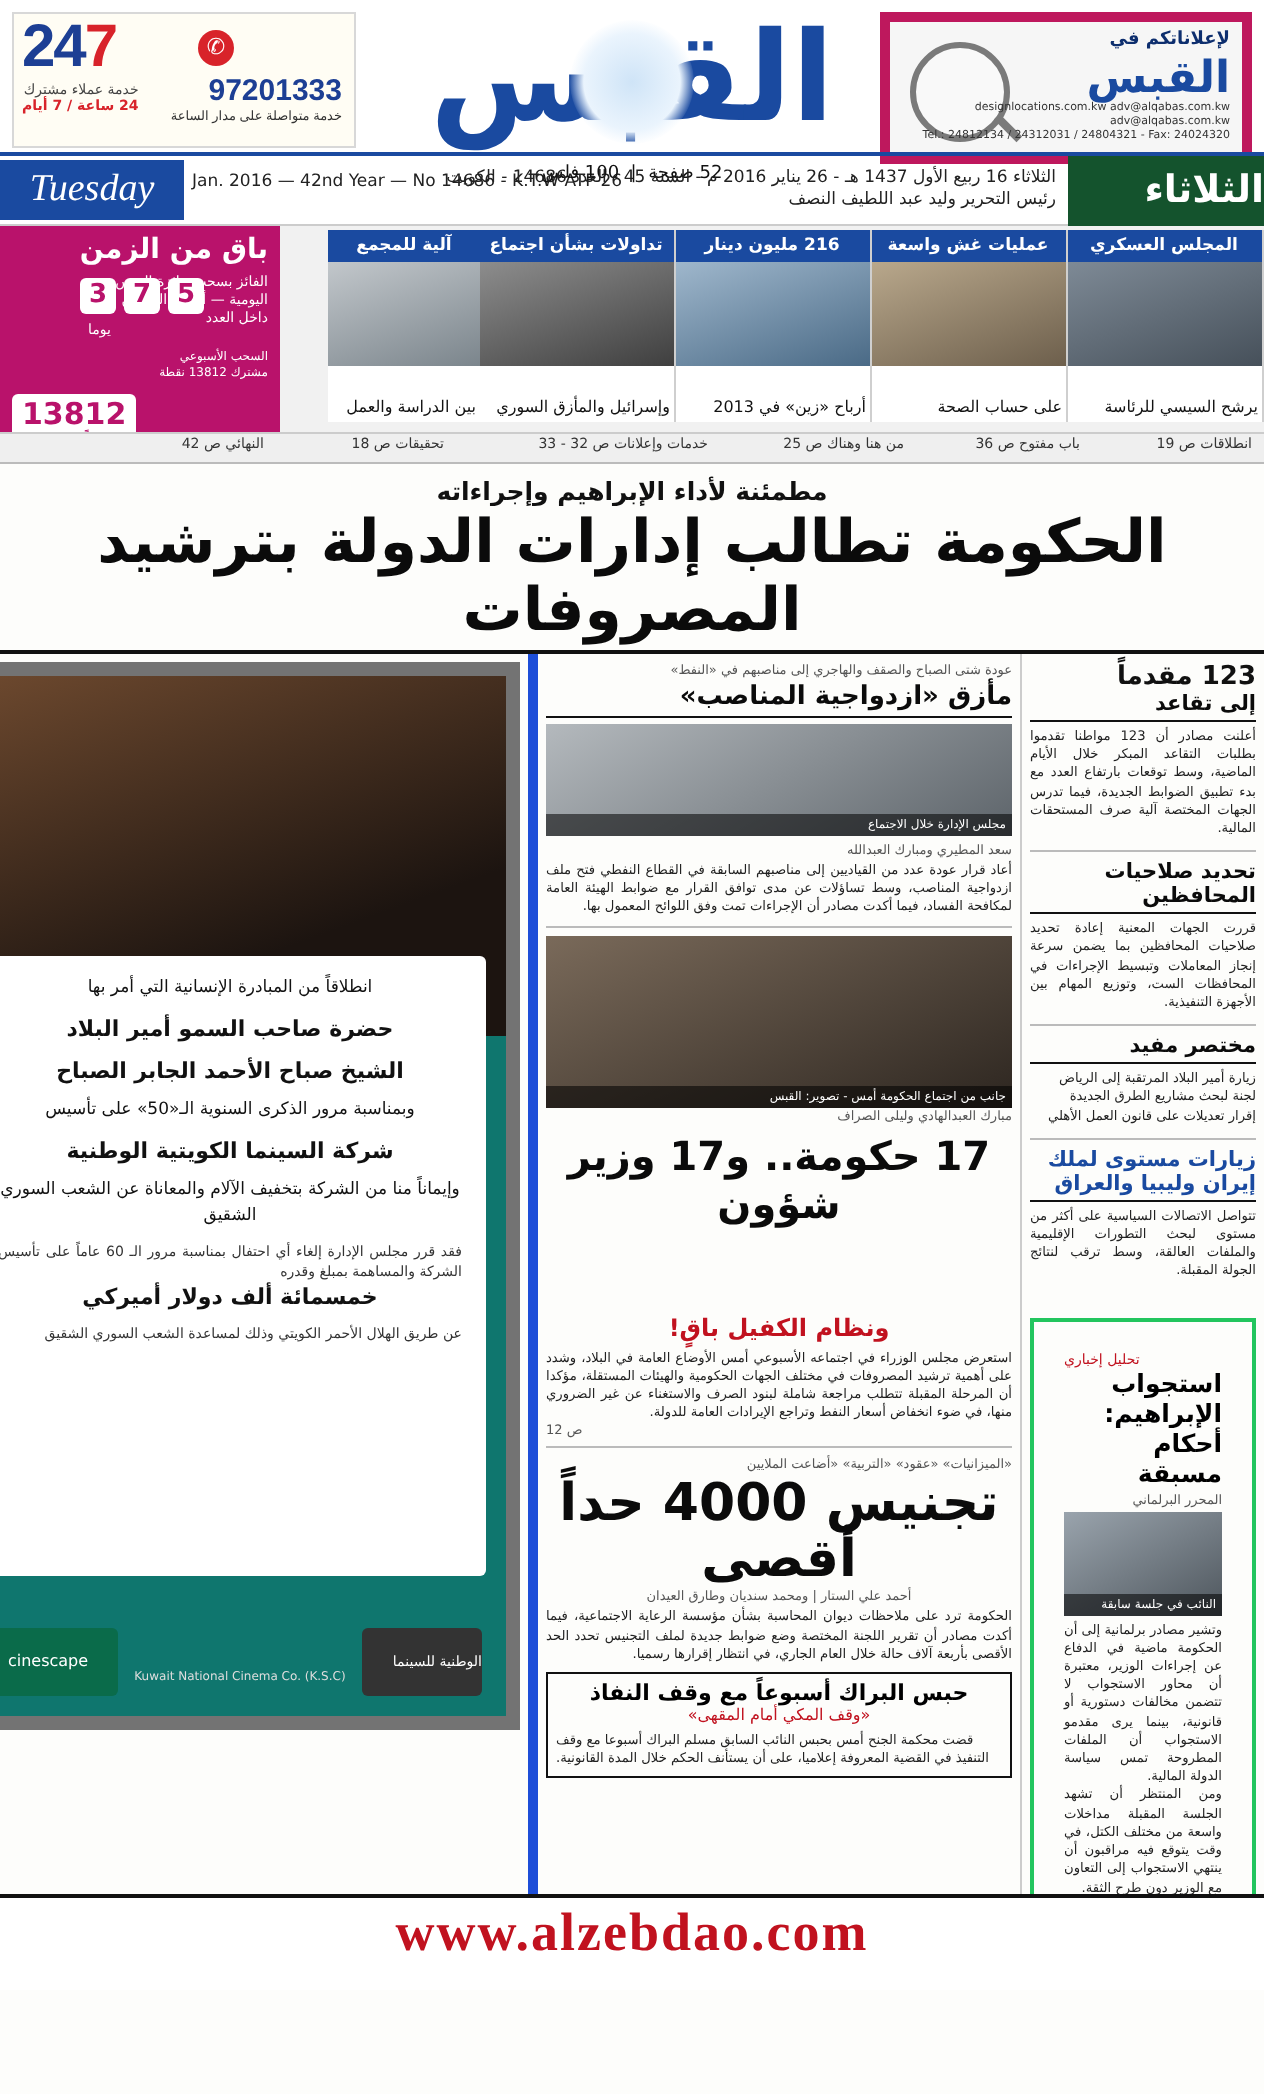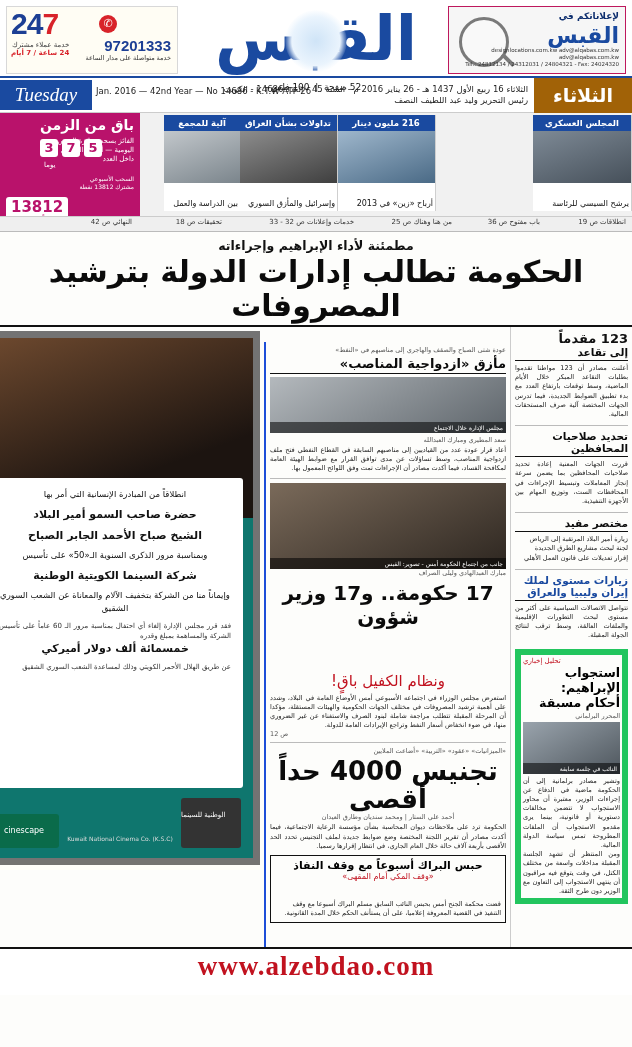--- a/index.html
+++ b/index.html
@@ -38,21 +38,21 @@
     font-family:"DejaVu Sans",sans-serif;font-weight:bold;font-size:62px;color:#1a4aa0;
     line-height:74px;letter-spacing:-2px;
   }
   .logo-glow{
     position:absolute;left:50%;top:8px;transform:translateX(-50%);
     width:62px;height:62px;border-radius:50%;
     background:radial-gradient(circle,#cfe4f7 0%,#eaf4fd 55%,rgba(255,255,255,0) 72%);
   }
   .mh-right-ad{
     position:absolute;right:6px;top:6px;width:176px;height:66px;
-    border:1px solid #be185d;background:#f6f6f6;overflow:hidden;
+    border:5px solid #be185d;background:#f6f6f6;overflow:hidden;
   }
   .mh-right-ad .ra-title{
     position:absolute;right:6px;top:4px;font-size:9px;color:#0d2e6e;font-weight:bold;
   }
   .mh-right-ad .ra-word{
     position:absolute;right:6px;top:16px;font-size:22px;color:#1a4aa0;font-weight:bold;
   }
   .mh-right-ad .ra-lines{
     position:absolute;right:6px;top:40px;font-size:5.5px;color:#333;line-height:7px;text-align:right;
   }
@@ -75,22 +75,22 @@
     position:absolute;left:96px;top:8px;font-size:8.5px;color:#222;
   }
   .sub-center{
     position:absolute;left:50%;transform:translateX(-50%);top:3px;text-align:center;
     font-size:9px;color:#111;line-height:12px;
   }
   .sub-right-date{
     position:absolute;right:104px;top:6px;font-size:8.5px;color:#222;text-align:right;line-height:11px;
   }
   .tuesday-ar{
-    position:absolute;right:0;top:0;width:98px;height:40px;background:#a16207;color:#fff;
-    font-size:19px;font-weight:bold;text-align:center;line-height:34px;
+    position:absolute;right:0;top:0;width:98px;height:40px;background:#14532d;color:#fff;
+    font-size:19px;font-weight:bold;line-height:34px;
   }
   
   .promo{position:relative;height:118px;background:#f1f1f1;border-bottom:1px solid #bbb;}
   .promo-left{
     position:absolute;left:0;top:0;width:140px;height:118px;background:#b9126b;color:#fff;
     overflow:hidden;
   }
   .promo-left .pl-title{position:absolute;right:6px;top:4px;font-size:14px;font-weight:bold;}
   .promo-left .pl-sub{position:absolute;right:6px;top:24px;font-size:7px;line-height:9px;text-align:right;width:84px;}
   .dice{position:absolute;background:#fff;color:#b9126b;width:18px;height:18px;border-radius:3px;
@@ -122,42 +122,42 @@
   .headline-wrap{padding:6px 8px 2px;text-align:center;border-bottom:2px solid #111;}
   .kicker{font-size:12.5px;color:#111;font-weight:bold;margin-bottom:2px;}
   .headline{font-size:30px;font-weight:bold;color:#0b0b0b;line-height:34px;letter-spacing:-.5px;}
   
   .grid{position:relative;height:620px;}
   .col-right{
     position:absolute;right:0;top:0;width:122px;height:100%;border-right:0;padding:4px 4px 0;
     box-sizing:border-box;border-left:1px solid #ccc;
   }
   .col-mid{
-    position:absolute;right:122px;top:15px;width:246px;height:100%;padding:4px;box-sizing:border-box;
-    border-left:2px solid #1d4ed8;
+    position:absolute;right:122px;top:0;width:246px;height:100%;padding:4px;box-sizing:border-box;
+    border-left:5px solid #1d4ed8;
   }
   .col-left{
     position:absolute;left:0;top:0;width:264px;height:100%;padding:4px;box-sizing:border-box;
   }
   .sec-title{
     font-size:13px;font-weight:bold;color:#0b0b0b;text-align:right;border-bottom:1.5px solid #111;
     padding-bottom:2px;margin:2px 0 3px;
   }
   .body-ar{
     font-size:6.6px;line-height:9.2px;color:#222;text-align:justify;direction:rtl;
   }
   .photo{background:#8a8a8a;position:relative;overflow:hidden;}
   .photo .cap{
     position:absolute;left:0;right:0;bottom:0;background:rgba(0,0,0,.55);color:#fff;
     font-size:6px;padding:2px 3px;text-align:right;
   }
   .mid-head{
     font-size:20px;font-weight:bold;color:#0b0b0b;text-align:center;line-height:24px;margin:4px 0 2px;
   }
-  .mid-sub{font-size:15px;color:#c1121f;text-align:center;font-weight:normal;margin-bottom:4px;margin-top:43px;}
+  .mid-sub{font-size:12px;color:#c1121f;text-align:center;font-weight:bold;margin-bottom:4px;margin-top:43px;}
   .quote-box{
     border:1px solid #111;padding:4px;margin:4px 0;font-size:8px;text-align:center;line-height:11px;
   }
   .big-num{
     font-size:26px;font-weight:bold;color:#0b0b0b;text-align:center;line-height:28px;
   }
   .byline{font-size:6.5px;color:#555;text-align:right;margin-bottom:2px;}
   
   .feature{
     position:relative;width:100%;height:520px;background:#0f766e;overflow:hidden;border:7px solid #737373;padding-left:20px;
@@ -168,22 +168,22 @@
     padding:10px 12px;box-sizing:border-box;text-align:center;overflow:hidden;
   }
   .fc-line{font-size:8.5px;color:#111;line-height:13px;margin-bottom:6px;}
   .fc-strong{font-size:11px;font-weight:bold;color:#111;line-height:15px;margin-bottom:6px;}
   .fc-para{font-size:7px;color:#333;line-height:10px;text-align:justify;direction:rtl;}
   .feature-logo{
     position:absolute;left:12px;bottom:10px;width:70px;height:34px;background:#0a6b4a;color:#fff;
     font-size:8px;text-align:center;line-height:34px;border-radius:3px;
   }
   .feature-logo2{
-    position:absolute;right:12px;bottom:10px;width:60px;height:50px;background:#333;color:#fff;
-    font-size:7px;text-align:left;line-height:34px;border-radius:3px;
+    position:absolute;right:12px;bottom:10px;width:60px;height:34px;background:#333;color:#fff;
+    font-size:7px;text-align:right;line-height:34px;border-radius:3px;
   }
   .feature-cap{
     position:absolute;left:90px;right:80px;bottom:16px;color:#ddd;font-size:6px;text-align:center;
   }
   
   .rblock{margin-bottom:6px;}
   .rhead{
     font-size:10.5px;font-weight:bold;color:#0b0b0b;text-align:right;border-bottom:1px solid #111;
     padding-bottom:2px;margin-bottom:3px;
   }
@@ -193,21 +193,21 @@
   .bottom{
     position:relative;height:46px;background:#fff;border-top:2px solid #111;text-align:center;
   }
   .bweb{
     font-family:"Liberation Serif",serif;font-size:27px;font-weight:bold;color:#c1121f;
     letter-spacing:1px;line-height:30px;padding-top:2px;
   }
   .btag{font-size:10px;color:#111;font-weight:bold;}
   
   .analysis{
-    border:6px solid #22c55e;padding:2px;margin-top:8px;
+    border:2px solid #22c55e;padding:15px;margin-top:18px;
   }
   .an-head{
     font-size:12.5px;font-weight:bold;text-align:right;margin-bottom:2px;
   }
   .an-tag{font-size:7px;color:#c1121f;text-align:left;}
   .thumb{background:#9a9a9a;}
   .divider{border-top:1px solid #bbb;margin:4px 0;}
 </style>
 </head>
 <body>
@@ -273,27 +273,32 @@
         <small>مسكناً</small>
       </div>
     </div>
 
     <div class="promo-cells">
       <div class="pcell" style="right:0px;width:98px;">
         <div class="ph">المجلس العسكري</div>
         <div class="pimg" style="background:linear-gradient(160deg,#7e8a96,#46505a);"></div>
         <div class="pcap">يرشح السيسي للرئاسة</div>
       </div>
+      <div class="pcell" style="right:98px;width:98px;">
+        <div class="ph">عمليات غش واسعة</div>
+        <div class="pimg" style="background:linear-gradient(160deg,#b9a88c,#6d5f4c);"></div>
+        <div class="pcap">على حساب الصحة</div>
+      </div>
       <div class="pcell" style="right:196px;width:98px;">
         <div class="ph">216 مليون دينار</div>
         <div class="pimg" style="background:linear-gradient(160deg,#9fb7cc,#4a6a86);"></div>
         <div class="pcap">أرباح «زين» في 2013</div>
       </div>
       <div class="pcell" style="right:294px;width:98px;">
-        <div class="ph">تداولات بشأن العراق</div>
+        <div class="ph">تداولات بشأن اجتماع</div>
         <div class="pimg" style="background:linear-gradient(160deg,#8d8d8d,#3f3f3f);"></div>
         <div class="pcap">وإسرائيل والمأزق السوري</div>
       </div>
       <div class="pcell" style="right:392px;width:76px;border-right:none;">
         <div class="ph">آلية للمجمع</div>
         <div class="pimg" style="background:linear-gradient(160deg,#c2c7cb,#7b858c);"></div>
         <div class="pcap">بين الدراسة والعمل</div>
       </div>
     </div>
 
@@ -385,21 +390,21 @@
       <div class="divider"></div>
 
       <div class="byline">«الميزانيات» «عقود» «التربية» «أضاعت الملايين</div>
       <div class="big-num">تجنيس 4000 حداً أقصى</div>
       <div class="byline" style="text-align:center;">أحمد علي الستار  |  ومحمد سنديان وطارق العيدان</div>
       <div class="body-ar">الحكومة ترد على ملاحظات ديوان المحاسبة بشأن مؤسسة الرعاية الاجتماعية، فيما أكدت مصادر أن تقرير اللجنة المختصة وضع ضوابط جديدة لملف التجنيس تحدد الحد الأقصى بأربعة آلاف حالة خلال العام الجاري، في انتظار إقرارها رسميا.</div>
 
       <div class="quote-box">
         <div style="font-weight:bold;font-size:11px;">حبس البراك أسبوعاً مع وقف النفاذ</div>
         <div style="color:#c1121f;font-size:8px;">«وقف المكي أمام المقهى»</div>
-        <div class="body-ar" style="text-align:right;margin-top:18px;">قضت محكمة الجنح أمس بحبس النائب السابق مسلم البراك أسبوعا مع وقف التنفيذ في القضية المعروفة إعلاميا، على أن يستأنف الحكم خلال المدة القانونية.</div>
+        <div class="body-ar" style="text-align:left;margin-top:3px;">قضت محكمة الجنح أمس بحبس النائب السابق مسلم البراك أسبوعا مع وقف التنفيذ في القضية المعروفة إعلاميا، على أن يستأنف الحكم خلال المدة القانونية.</div>
       </div>
     </div>
 
     <div class="col-left">
       <div class="feature">
         <div class="fimg" style="background:linear-gradient(160deg,#6f4a2f,#1c1410 70%);"></div>
 
         <div class="feature-card">
           <div class="fc-line">انطلاقاً من المبادرة الإنسانية التي أمر بها</div>
           <div class="fc-strong">حضرة صاحب السمو أمير البلاد</div>

